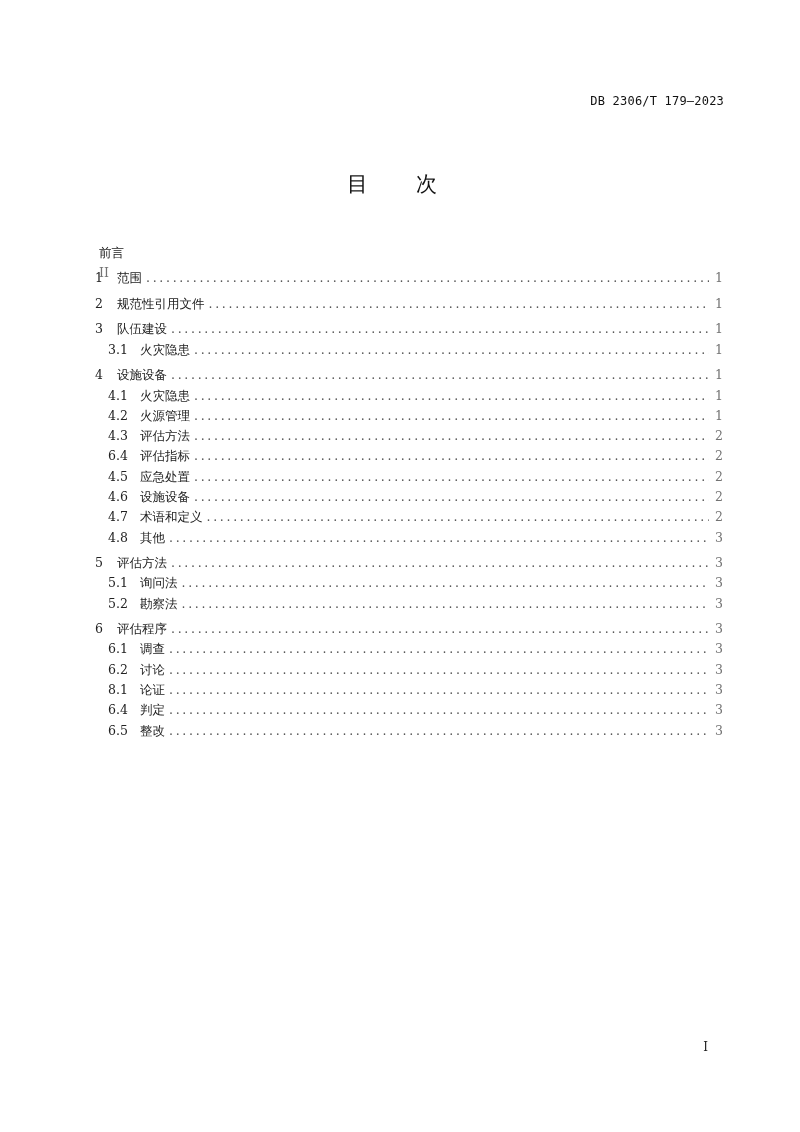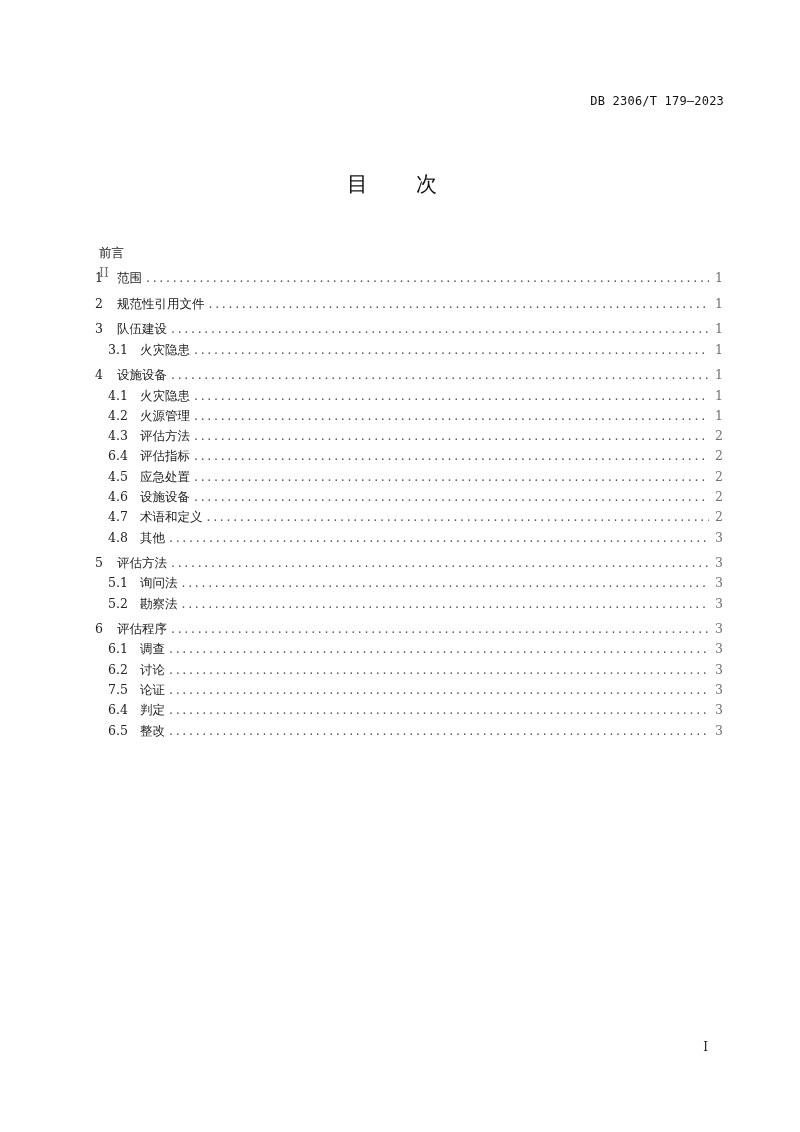--- a/index.html
+++ b/index.html
@@ -146,21 +146,21 @@
       <span class="dots"></span>
       <span class="page">3</span>
     </div>
     <div class="row l2">
       <span class="num">6.2</span>
       <span class="label">讨论</span>
       <span class="dots"></span>
       <span class="page">3</span>
     </div>
     <div class="row l2">
-      <span class="num">7.5</span>
+      <span class="num">8.1</span>
       <span class="label">论证</span>
       <span class="dots"></span>
       <span class="page">3</span>
     </div>
     <div class="row l2">
       <span class="num">6.4</span>
       <span class="label">判定</span>
       <span class="dots"></span>
       <span class="page">3</span>
     </div>

